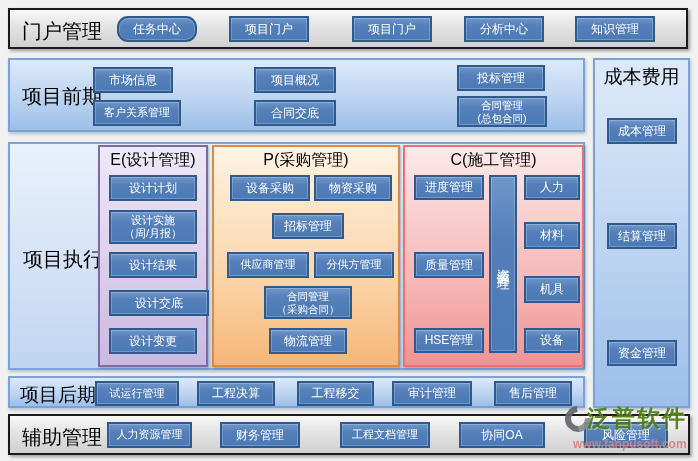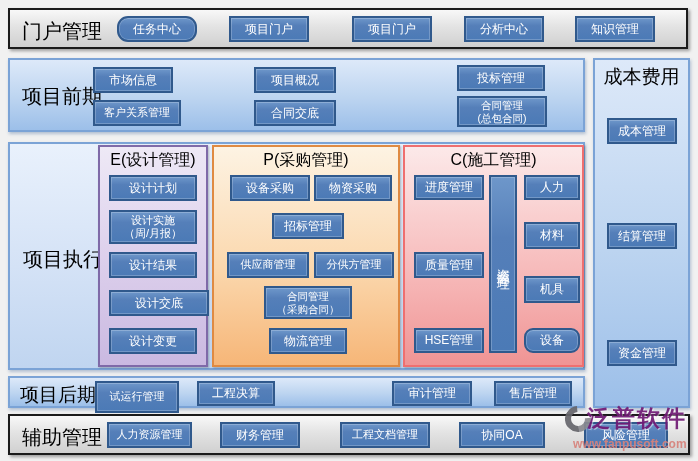--- a/index.html
+++ b/index.html
@@ -21,21 +21,21 @@
        white-space:pre-line;cursor:pointer;padding:0;box-shadow:inset 0 0 0 1px rgba(255,255,255,.22);}
   .btn.sm{font-size:11px;}
   .btn.xs{font-size:10.5px;}
   .btn.vert{writing-mode:vertical-rl;letter-spacing:3px;font-size:13px;}
   .row-label{position:absolute;color:#000;font-size:20px;white-space:nowrap;}
   .panel-title{position:absolute;left:0;right:0;top:3px;text-align:center;color:#000;font-size:16px;}
   .watermark{position:absolute;left:563px;top:402px;width:135px;height:58px;z-index:20;opacity:.92;pointer-events:none;}
   .wm-logo{position:absolute;left:2px;top:4px;width:26px;height:26px;border-radius:50%;
            border:6px solid #66666c;border-top-color:transparent;border-right-color:#8a8a90;
            transform:rotate(40deg);box-sizing:border-box;}
-  .wm-name{position:absolute;left:24px;top:1px;font-size:23px;font-weight:bold;color:#701a75;
+  .wm-name{position:absolute;left:24px;top:1px;font-size:23px;font-weight:bold;color:#4d7c0f;
            letter-spacing:2px;text-shadow:1px 1px 0 rgba(255,255,255,.5);white-space:nowrap;}
   .wm-url{position:absolute;left:10px;top:35px;font-size:12px;color:#d7827b;font-weight:bold;white-space:nowrap;}
 </style>
 </head>
 <body>
 
 <div class="stage">
 
   <section class="gray-row" style="left:8px;top:8px;width:680px;height:41px;">
     <span class="row-label" style="left:12px;top:8px;">门户管理</span>
@@ -91,28 +91,29 @@
 
     <div class="panel panel-c" style="left:393px;top:1px;width:181px;height:222px;">
       <span class="panel-title">C(施工管理)</span>
       <button class="btn" style="left:9px;top:28px;width:70px;height:25px;">进度管理</button>
       <button class="btn" style="left:9px;top:105px;width:70px;height:26px;">质量管理</button>
       <button class="btn" style="left:9px;top:181px;width:70px;height:25px;">HSE管理</button>
       <button class="btn vert" style="left:84px;top:28px;width:28px;height:178px;">资源管理</button>
       <button class="btn" style="left:119px;top:28px;width:56px;height:25px;">人力</button>
       <button class="btn" style="left:119px;top:75px;width:56px;height:27px;">材料</button>
       <button class="btn" style="left:119px;top:129px;width:56px;height:27px;">机具</button>
-      <button class="btn" style="left:119px;top:181px;width:56px;height:25px;border-radius:9px;">设备</button>
+      <button class="btn" style="left:119px;top:181px;width:56px;height:25px;">设备</button>
     </div>
   </section>
 
   <section class="blue-box" style="left:8px;top:376px;width:577px;height:32px;">
     <span class="row-label" style="left:10px;top:4px;font-size:19px;">项目后期</span>
-    <button class="btn sm" style="left:85px;top:3px;width:84px;height:32px;">试运行管理</button>
+    <button class="btn sm" style="left:85px;top:3px;width:84px;height:25px;">试运行管理</button>
     <button class="btn" style="left:187px;top:3px;width:78px;height:25px;">工程决算</button>
+    <button class="btn" style="left:287px;top:3px;width:77px;height:25px;">工程移交</button>
     <button class="btn" style="left:484px;top:3px;width:78px;height:25px;">售后管理</button>
     <button class="btn" style="left:382px;top:3px;width:80px;height:25px;">审计管理</button>
   </section>
 
   <section class="gray-row" style="left:8px;top:414px;width:682px;height:41px;">
     <span class="row-label" style="left:12px;top:8px;">辅助管理</span>
     <button class="btn sm" style="left:97px;top:6px;width:85px;height:26px;">人力资源管理</button>
     <button class="btn" style="left:210px;top:6px;width:80px;height:26px;">财务管理</button>
     <button class="btn sm" style="left:330px;top:6px;width:90px;height:26px;">工程文档管理</button>
     <button class="btn" style="left:449px;top:6px;width:86px;height:26px;">协同OA</button>

